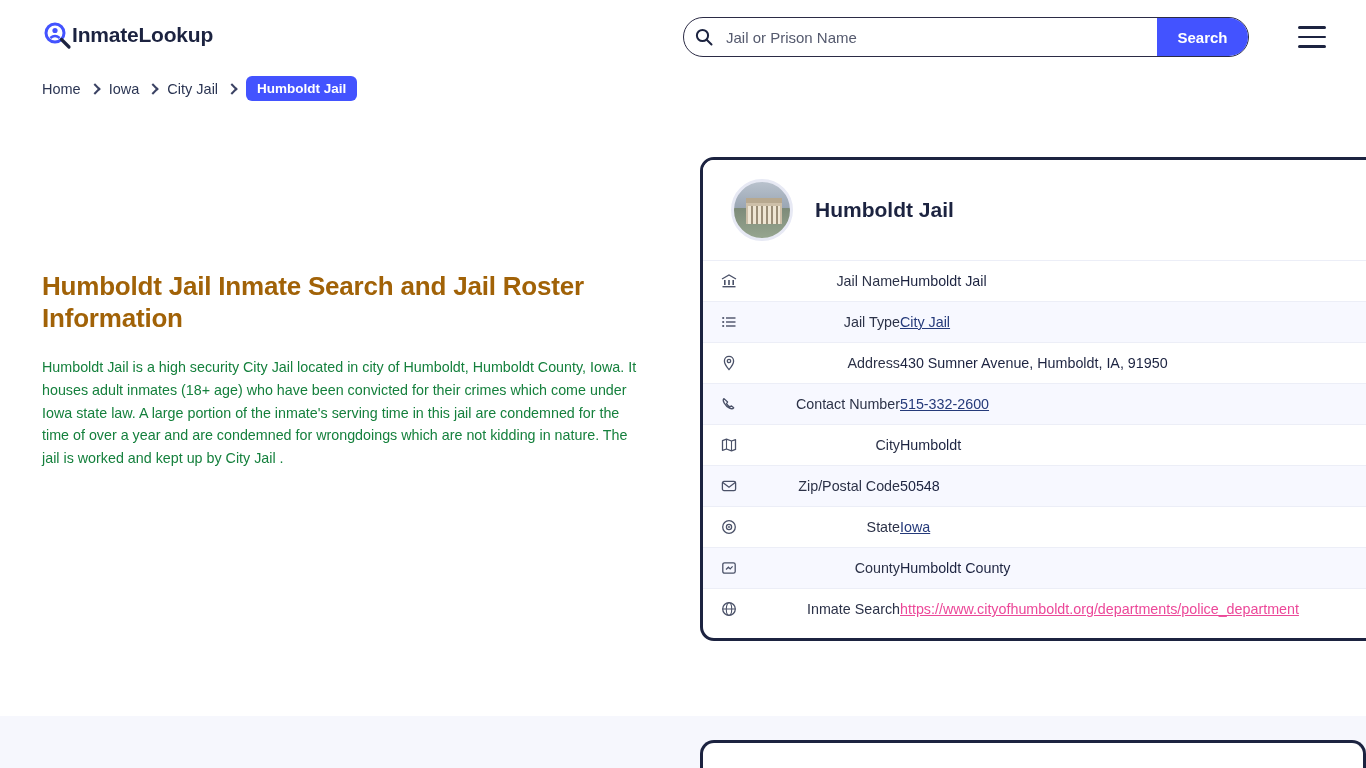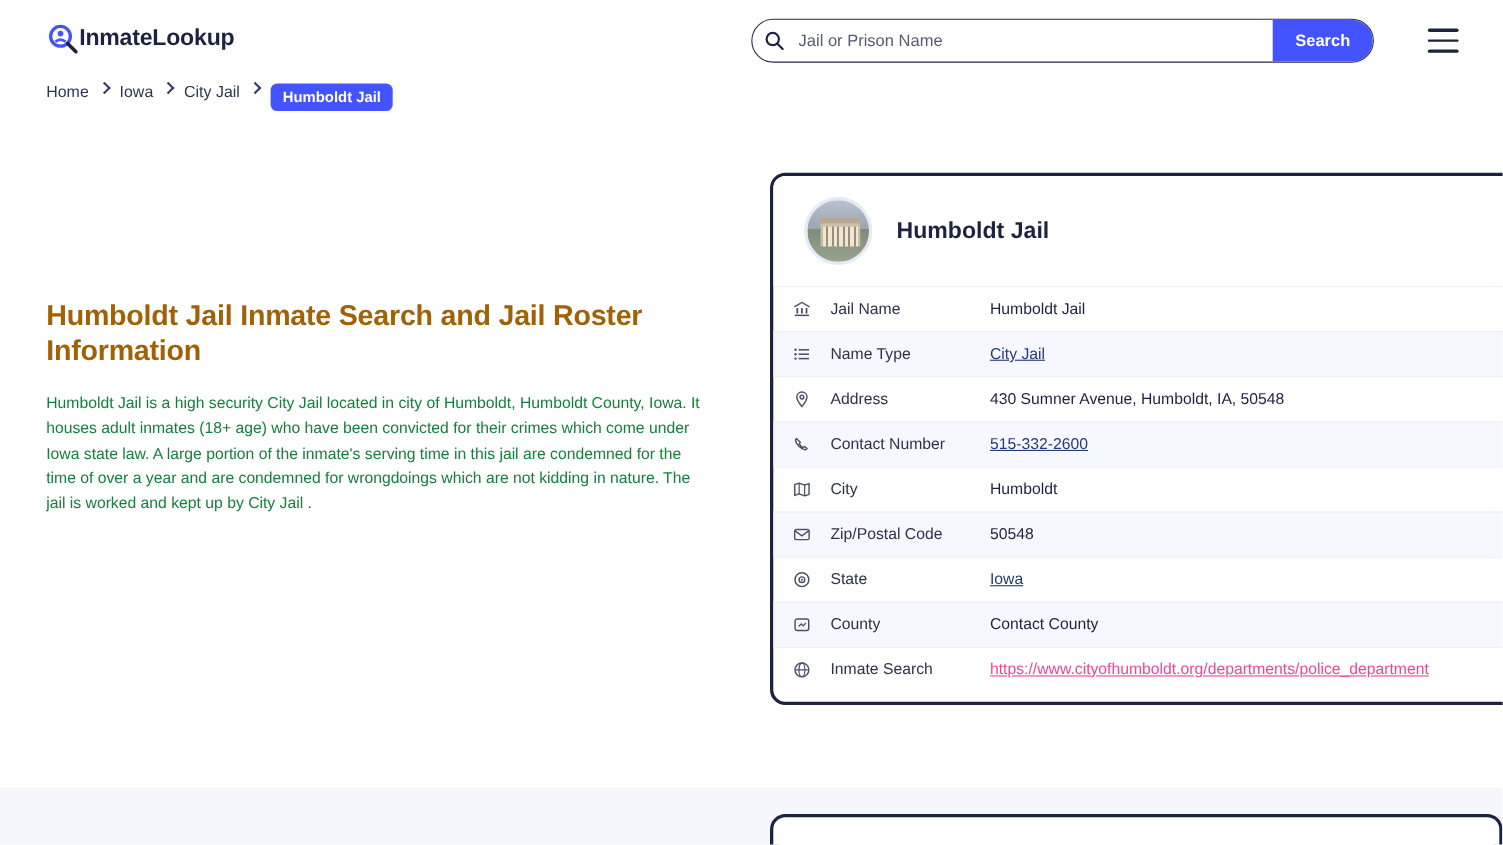--- a/index.html
+++ b/index.html
@@ -52,21 +52,21 @@
   }
   .burger span {
     display: block; height: 2.5px; background: #1c2340; border-radius: 2px;
     margin-bottom: 7px; width: 28px;
   }
   .burger span:last-child { margin-bottom: 0; }
 
   
   .crumbs {
     position: absolute; left: 42px; top: 76px;
-    display: flex; align-items: flex-start; gap: 6px;
+    display: flex; align-items: center; gap: 6px;
     font-size: 14.5px; color: #2b3553;
   }
   .crumb { color: #2b3553; text-decoration: none; cursor: pointer; }
   .crumb-sep {
     width: 8px; height: 8px; border-right: 2px solid #3a4263; border-bottom: 2px solid #3a4263;
     transform: rotate(-45deg); display: inline-block; margin: 0 4px;
   }
   .crumb-active {
     background: #4353ff; color: #fff; font-weight: bold;
     padding: 5px 11px; border-radius: 6px; font-size: 13.5px;
@@ -114,21 +114,21 @@
   .row {
     display: flex; align-items: center; height: 41px;
     font-size: 14.3px; color: #2c3248;
     border-top: 1px solid #eceef7;
   }
   .row.alt { background: #f7f8ff; }
   .row-icon {
     width: 52px; display: flex; align-items: center; justify-content: center;
     color: #4a5168; flex: none;
   }
-  .row-label { width: 145px; color: #2c3248; flex: none; }
+  .row-label { width: 145px; color: #2c3248; flex: none; text-align: right; }
   .row-value { color: #1c2340; white-space: nowrap; }
   .row-value a, .link {
     color: #ec4899; text-decoration: underline; cursor: pointer;
   }
   .link-dark { color: #253a7a; }
 
   
   .bottom-band {
     position: absolute; left: 0; top: 716px; width: 1366px; height: 52px;
     background: #f6f7fd;
@@ -218,33 +218,33 @@
     <span class="row-icon">
       <svg width="16" height="16" viewBox="0 0 16 16">
           <circle cx="2.2" cy="4" r="1.1" fill="#4a5168"></circle>
           <circle cx="2.2" cy="8" r="1.1" fill="#4a5168"></circle>
           <circle cx="2.2" cy="12" r="1.1" fill="#4a5168"></circle>
           <rect x="5" y="3.3" width="9.5" height="1.4" fill="#4a5168"></rect>
           <rect x="5" y="7.3" width="9.5" height="1.4" fill="#4a5168"></rect>
           <rect x="5" y="11.3" width="9.5" height="1.4" fill="#4a5168"></rect>
         </svg>
     </span>
-    <span class="row-label">Name Type</span>
+    <span class="row-label">Jail Type</span>
     <a class="row-value link link-dark">City Jail</a>
   </div>
 
   <div class="row">
     <span class="row-icon">
       <svg width="16" height="16" viewBox="0 0 16 16">
           <path d="M8 1.4c-2.6 0-4.6 2-4.6 4.5 0 3.3 4.6 8.7 4.6 8.7s4.6-5.4 4.6-8.7c0-2.5-2-4.5-4.6-4.5z" fill="none" stroke="#4a5168" stroke-width="1.3"></path>
           <circle cx="8" cy="6" r="1.7" fill="none" stroke="#4a5168" stroke-width="1.3"></circle>
         </svg>
     </span>
     <span class="row-label">Address</span>
-    <span class="row-value">430 Sumner Avenue, Humboldt, IA, 50548</span>
+    <span class="row-value">430 Sumner Avenue, Humboldt, IA, 91950</span>
   </div>
 
   <div class="row alt">
     <span class="row-icon">
       <svg width="16" height="16" viewBox="0 0 16 16">
           <path d="M3 2.6c-1 .8-1.2 2 .1 4.2 1.3 2.2 3.2 4.2 5.4 5.3 2.2 1.1 3.5.7 4.2-.3l-2.2-1.9-1.6 1c-1.2-.6-2.6-2-3.3-3.3l1-1.6z" fill="none" stroke="#4a5168" stroke-width="1.3" stroke-linejoin="round"></path>
         </svg>
     </span>
     <span class="row-label">Contact Number</span>
     <a class="row-value link link-dark">515-332-2600</a>
@@ -286,21 +286,21 @@
   </div>
 
   <div class="row alt">
     <span class="row-icon">
       <svg width="16" height="16" viewBox="0 0 16 16">
           <rect x="1.8" y="2.8" width="12.4" height="10.4" rx="1.8" fill="none" stroke="#4a5168" stroke-width="1.3"></rect>
           <path d="M5 9.5 7.4 7.2 9.2 9 11.6 6.4" fill="none" stroke="#4a5168" stroke-width="1.2"></path>
         </svg>
     </span>
     <span class="row-label">County</span>
-    <span class="row-value">Contact County</span>
+    <span class="row-value">Humboldt County</span>
   </div>
 
   <div class="row">
     <span class="row-icon">
       <svg width="16" height="16" viewBox="0 0 16 16">
           <circle cx="8" cy="8" r="6.3" fill="none" stroke="#4a5168" stroke-width="1.3"></circle>
           <ellipse cx="8" cy="8" rx="2.7" ry="6.3" fill="none" stroke="#4a5168" stroke-width="1.1"></ellipse>
           <line x1="1.8" y1="8" x2="14.2" y2="8" stroke="#4a5168" stroke-width="1.1"></line>
         </svg>
     </span>

